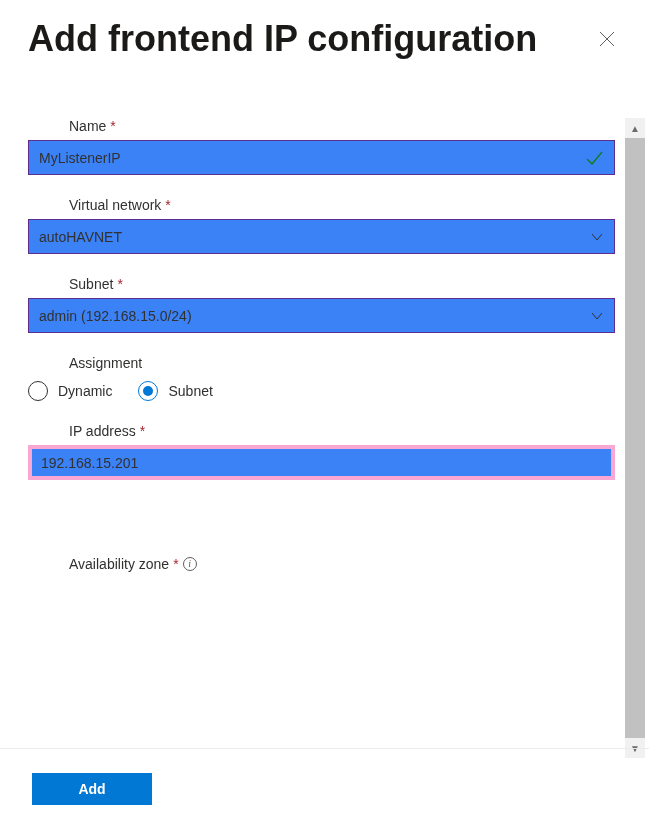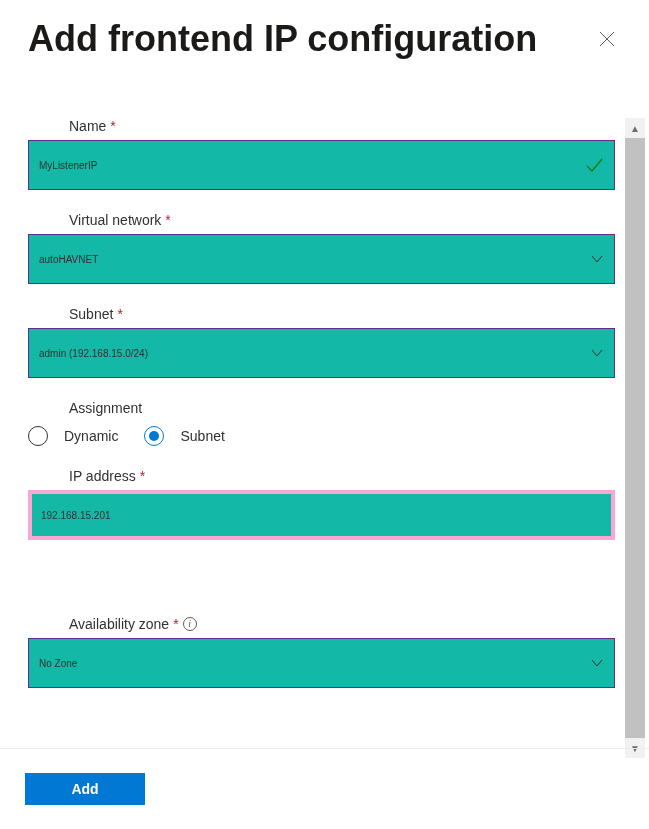--- a/index.html
+++ b/index.html
@@ -92,26 +92,26 @@
       justify-content: center;
       font-size: 10px;
       color: #605e5c;
       font-style: italic;
       font-family: Georgia, serif;
       line-height: 1;
     }
 
     .text-input, .select-input {
       width: 100%;
-      height: 50px;
+      height: 35px;
       border: 1px solid #5c2e91;
       padding: 0 10px;
-      font-size: 10px;
+      font-size: 14px;
       color: #323130;
-      background: #14b8a6;
+      background: #3b82f6;
       display: flex;
       align-items: center;
       position: relative;
     }
     .text-input.focused {
       border: 4px solid #f9a8d4;
       padding: 0 9px;
     }
     .text-input .value {
       flex: 1;
@@ -129,21 +129,21 @@
 
     .radio-group {
       display: flex;
       align-items: center;
       gap: 26px;
       padding-top: 4px;
     }
     .radio-item {
       display: flex;
       align-items: center;
-      gap: 16px;
+      gap: 10px;
       cursor: pointer;
     }
     .radio-outer {
       width: 20px;
       height: 20px;
       border: 1px solid #323130;
       border-radius: 50%;
       display: flex;
       align-items: center;
       justify-content: center;
@@ -164,21 +164,21 @@
       position: absolute;
       left: 0;
       right: 0;
       bottom: 80px;
       height: 1px;
       background: #edebe9;
     }
 
     .footer {
       position: absolute;
-      left: 25px;
+      left: 32px;
       bottom: 24px;
     }
     .primary-btn {
       background: #0078d4;
       color: #fff;
       border: none;
       height: 32px;
       min-width: 120px;
       padding: 0 24px;
       font-size: 14px;
@@ -282,26 +282,20 @@
     </div>
 
     <div class="gap-large"></div>
 
     <div class="field">
       <div class="field-label">
         <span>Availability zone</span>
         <span class="required">*</span>
         <span class="info-icon">i</span>
       </div>
-      <div class="select-input">
-        <span>No Zone</span>
-        <svg class="chevron" width="14" height="14" viewBox="0 0 14 14" fill="none">
-            <path d="M2 4 L7 10 L12 4" stroke="#323130" stroke-width="1"></path>
-          </svg>
-      </div>
     </div>
 
   </div>
 </div>
 
 <div class="divider"></div>
 
 <div class="footer">
   <button class="primary-btn">Add</button>
 </div>

